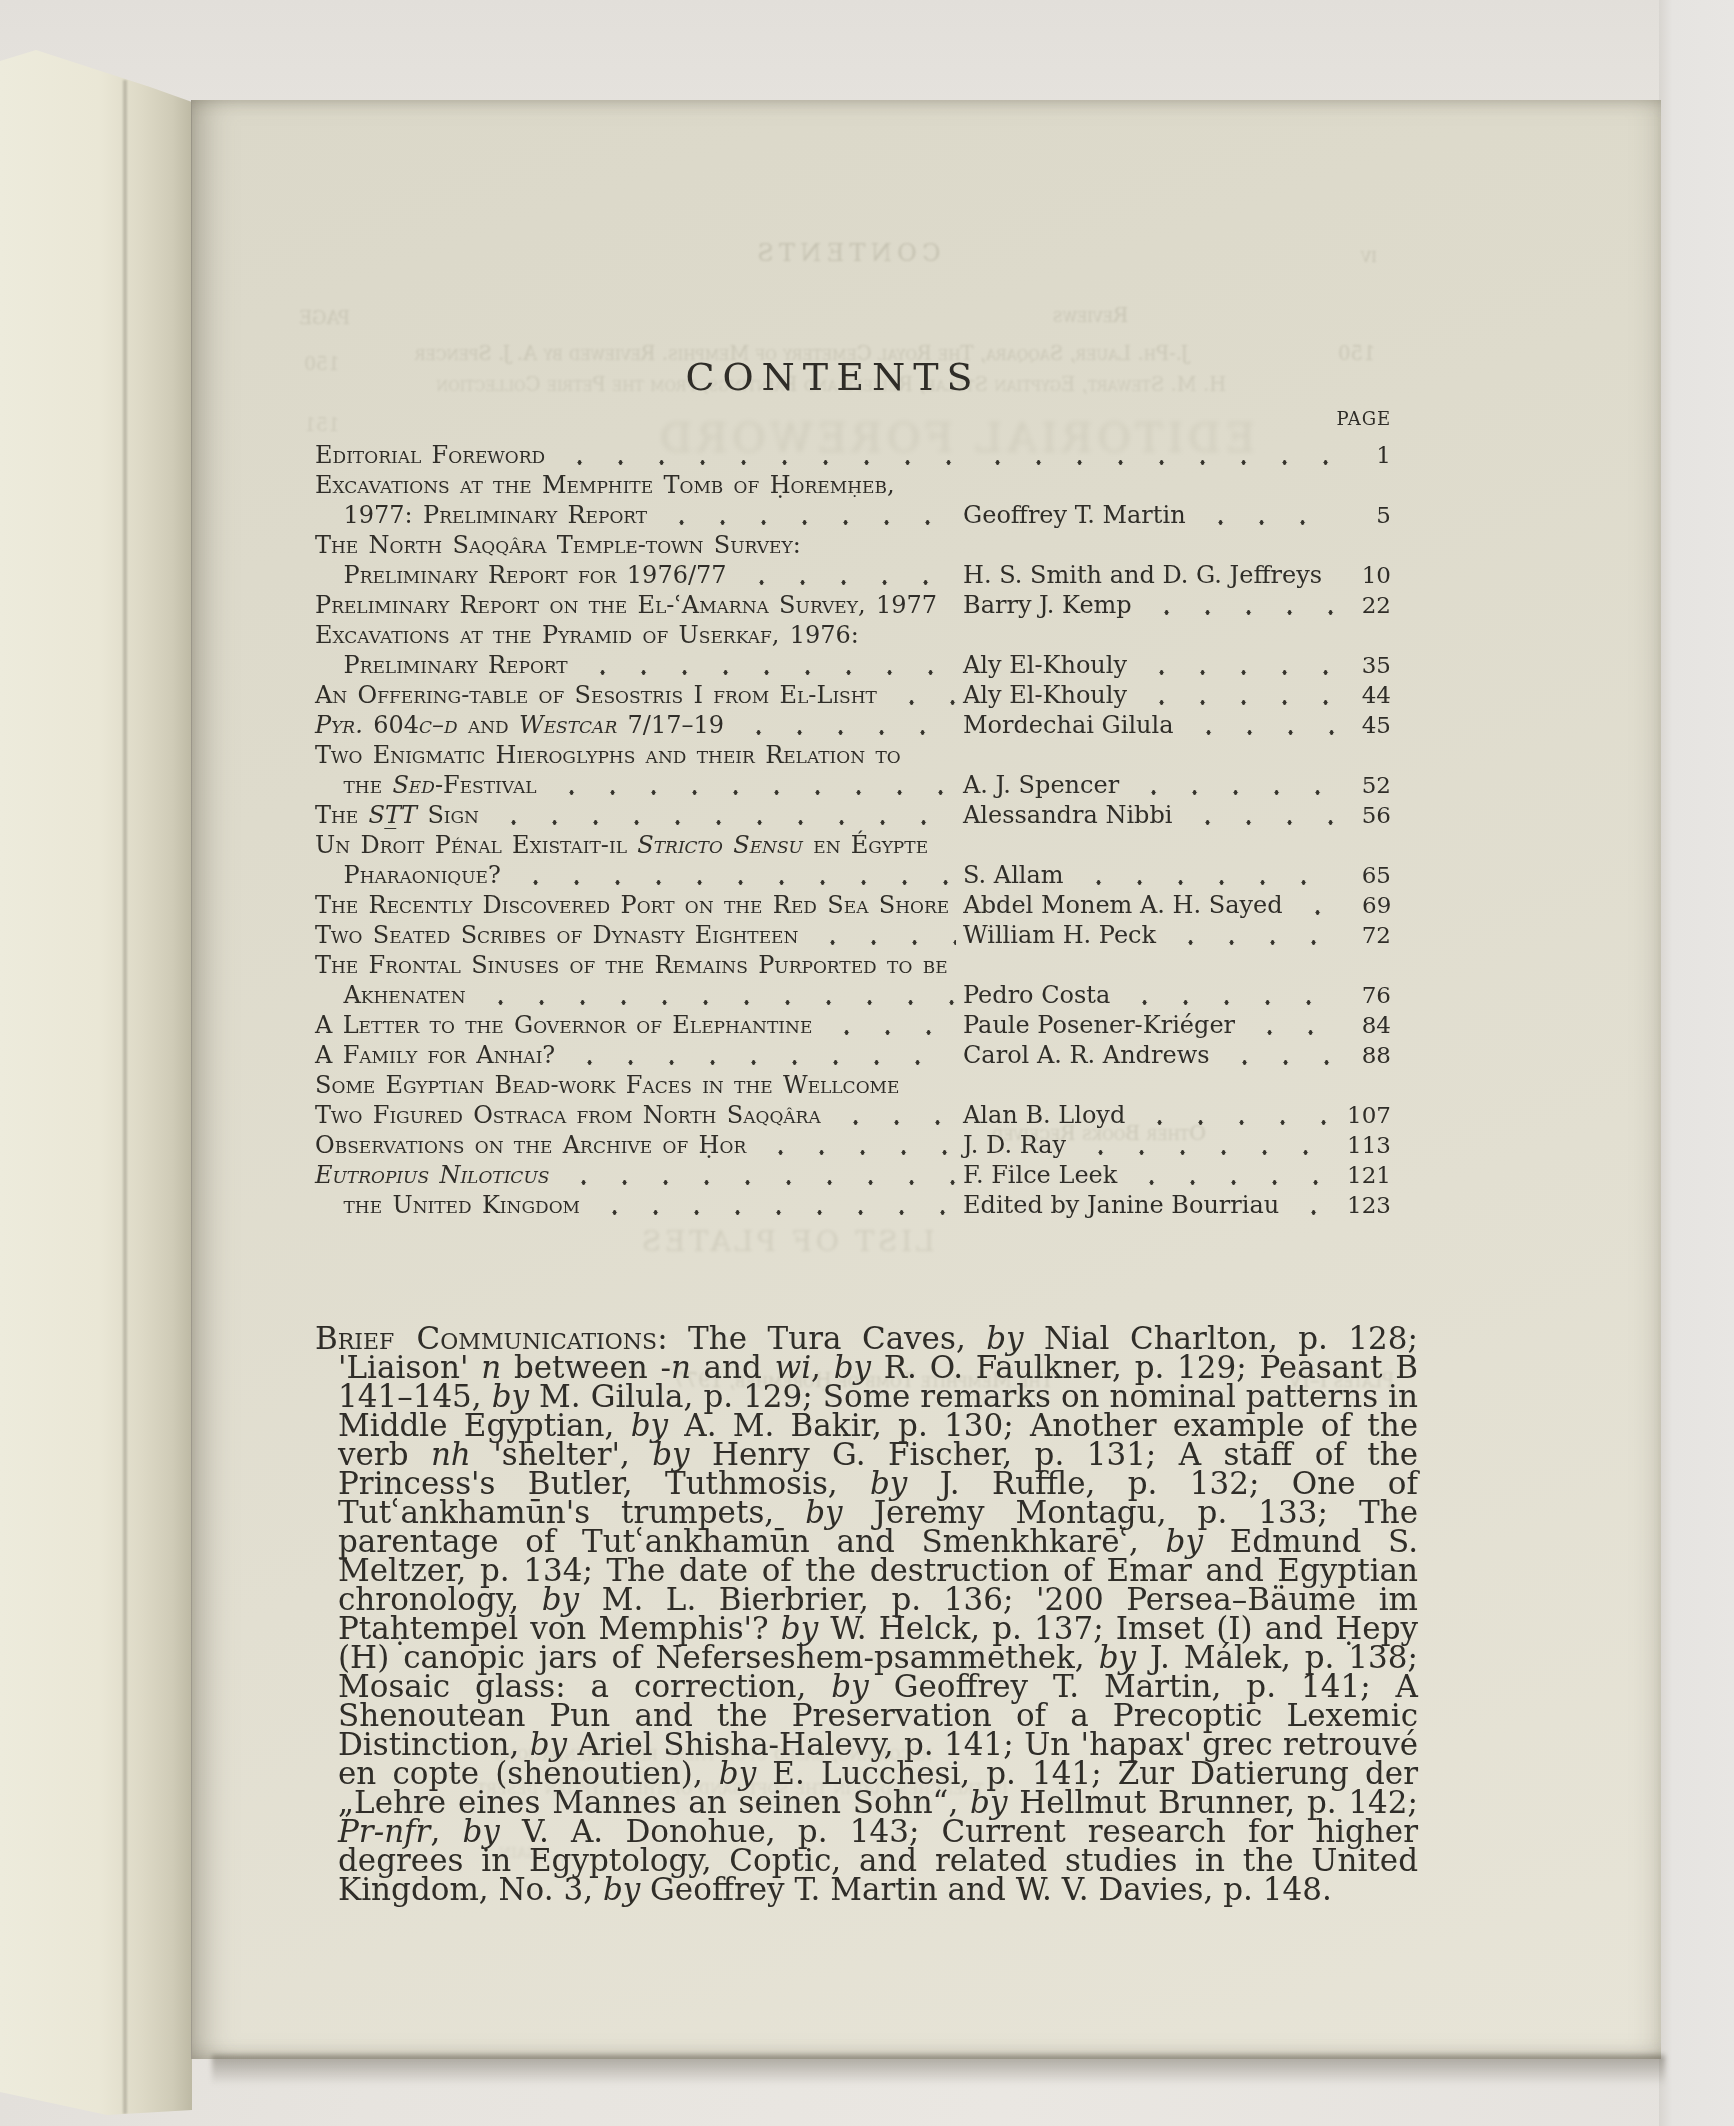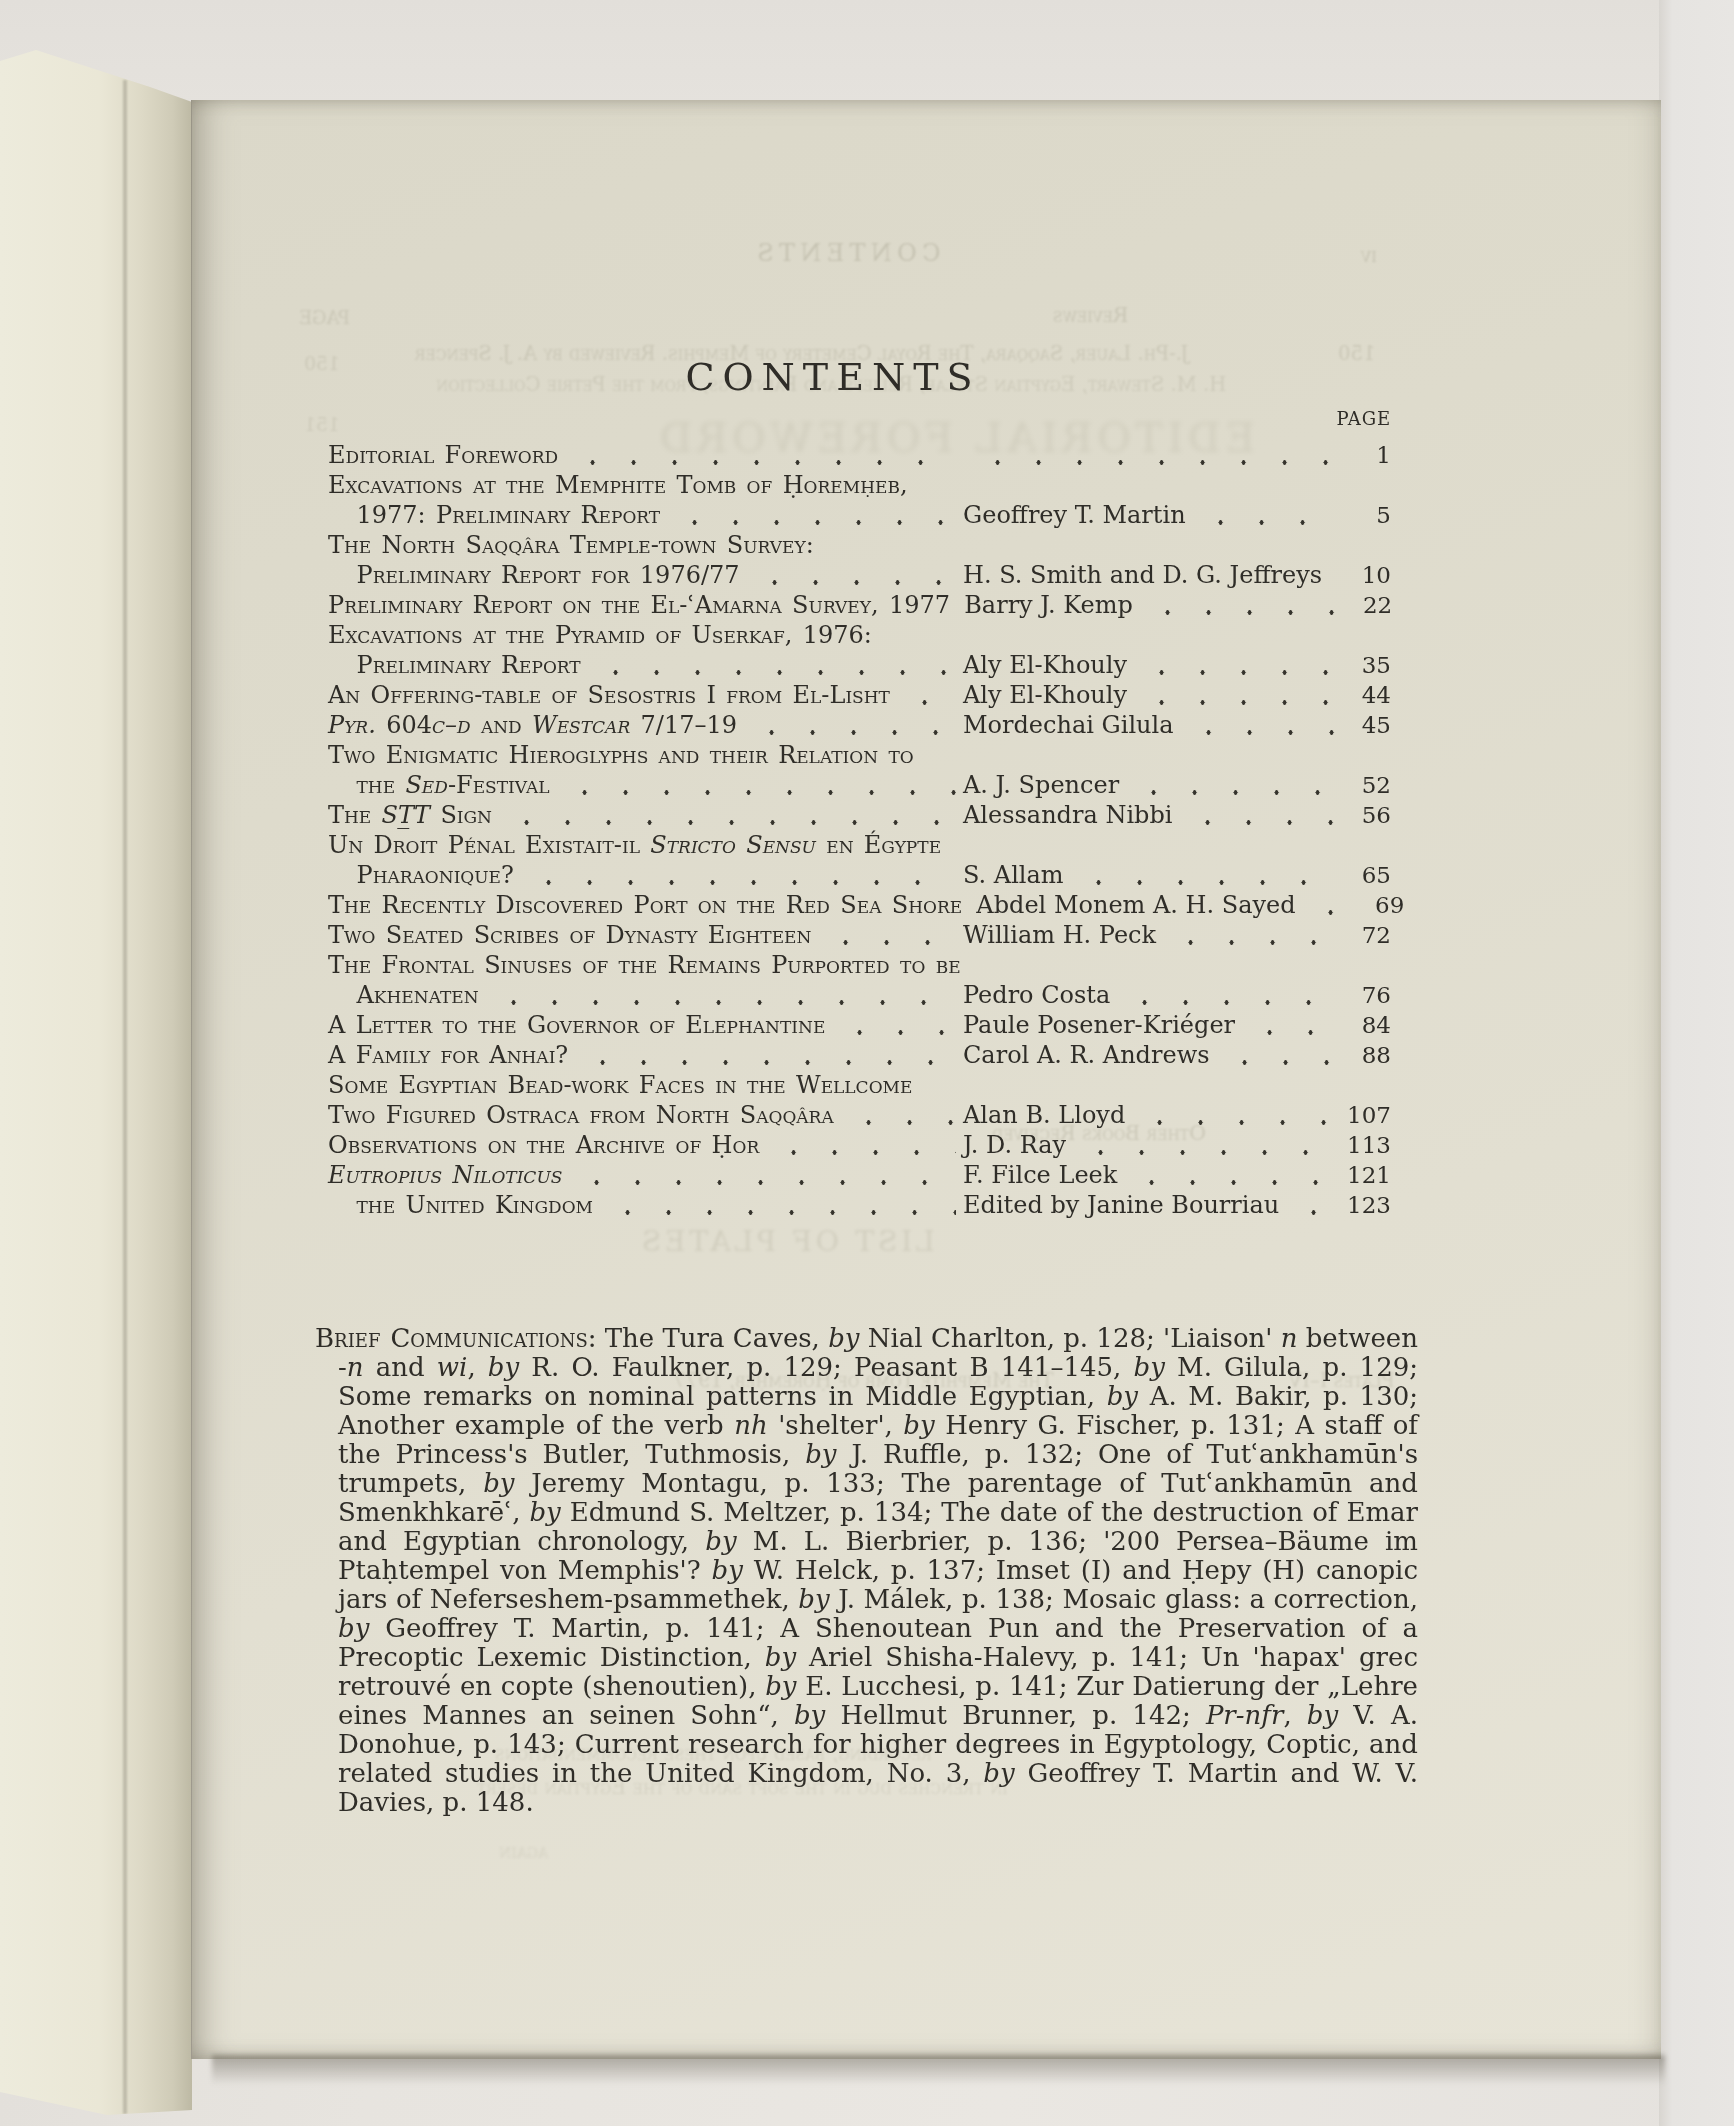--- a/index.html
+++ b/index.html
@@ -38,31 +38,31 @@
   
   .contents-title { position:absolute; left:103px; top:255px; width:1076px;
     text-align:center; font-size:38px; letter-spacing:8px; color:var(--ink,#2f2d28);
     font-weight:normal; margin:0; }
   .page-label { position:absolute; left:123px; top:308px; width:1076px;
     text-align:right; font-size:18px; letter-spacing:0.9px; color:var(--ink,#2f2d28); }
   
   .toc { position:absolute; left:123px; top:340px; width:1076px; color:var(--ink,#2f2d28); }
   .toc-row { position:relative; height:30px; display:flex; align-items:flex-end;
     font-size:24px; line-height:29px; white-space:nowrap; }
-  .toc-title { font-variant:small-caps; word-spacing:2.7px;margin-left:13px; }
+  .toc-title { font-variant:small-caps; word-spacing:2.7px; }
   .toc-row.indent .toc-title { padding-left:28.5px; }
   .lead { flex:1 1 9px; height:29px; margin:0 7.1px;
     background-image:radial-gradient(circle,#35332c 1.9px,rgba(0,0,0,0) 2.2px);
     background-size:41px 4.5px; background-repeat:repeat-x; background-position:7.1px 18.7px; }
   .toc-mid { flex:0 0 380px; display:flex; align-items:flex-start; overflow:visible; }
   .toc-author { white-space:nowrap; }
   .toc-page { flex:0 0 48px; text-align:right; font-size:23px; }
   
   .brief { position:absolute; left:123px; top:1224px; width:1080px; margin:0;
-    font-size:26px; line-height:29px; text-align:justify; color:var(--ink,#2f2d28);
+    font-size:31px; line-height:29px; text-align:justify; color:var(--ink,#2f2d28);
     padding-left:23px; text-indent:-23px; }
   .sc { font-variant:small-caps; word-spacing:1.8px; }
   i { }
 </style>
 </head>
 <body>
 
 <div class="scene">
   <div class="wall-top"></div>
   <div class="wall-right"></div>

